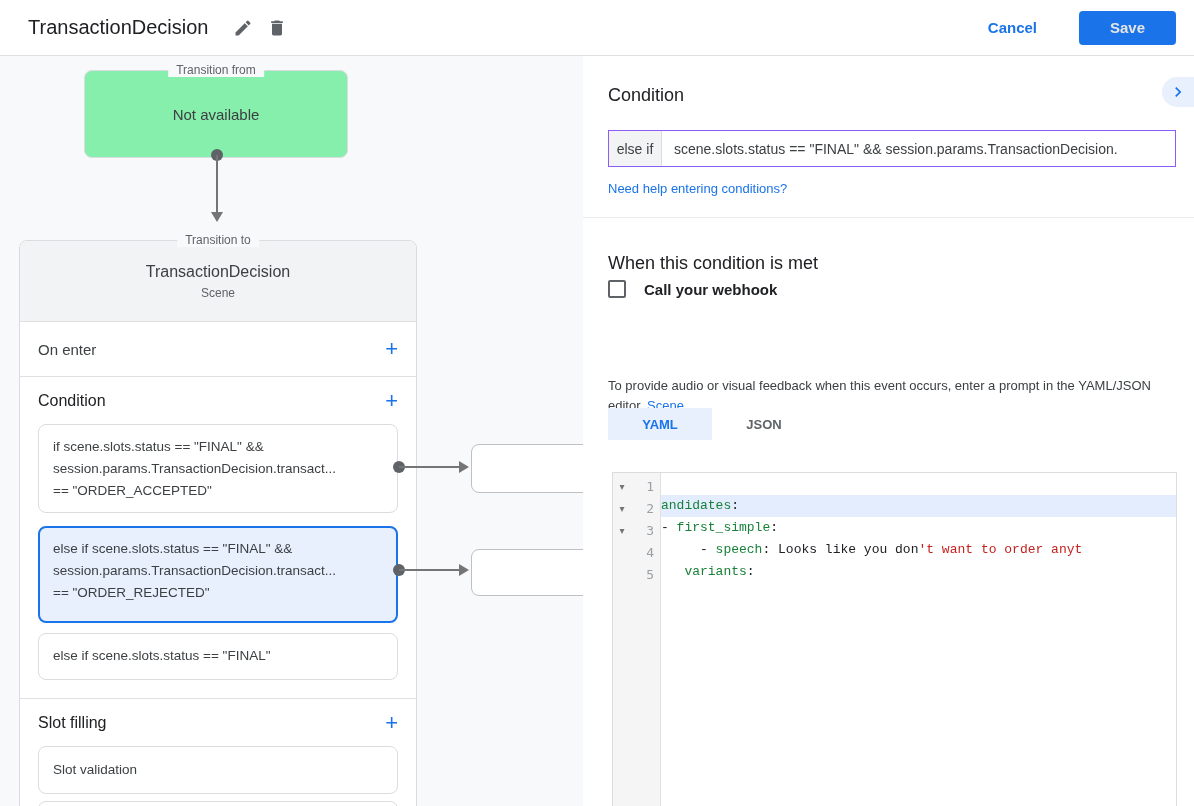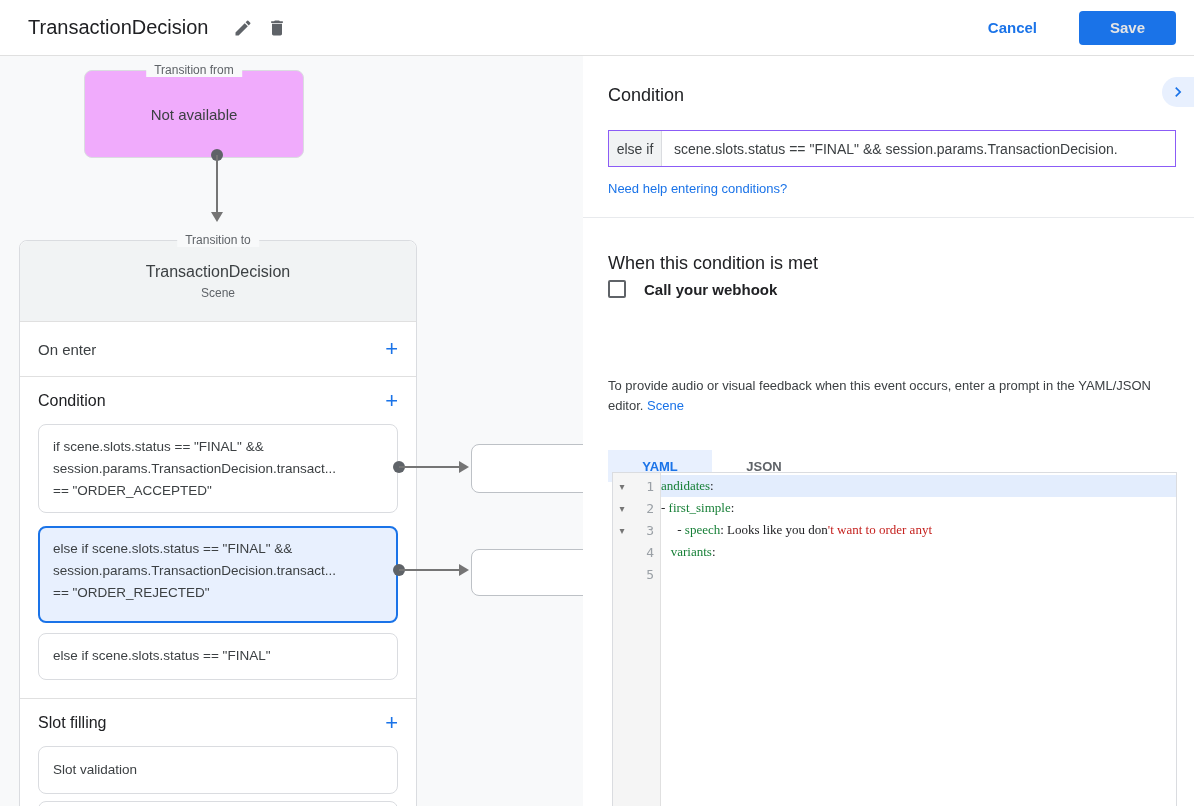--- a/index.html
+++ b/index.html
@@ -13,21 +13,21 @@
   .icon-btn { width:34px; height:34px; border:none; background:transparent; display:flex; align-items:center; justify-content:center; cursor:pointer; }
   .icon-btn svg { fill:#5f6368; }
   .toolbar .spacer { flex:1; }
   .text-btn { border:none; background:transparent; color:#1a73e8; font-size:15px; font-weight:bold; padding:8px 16px; cursor:pointer; margin-right:26px; }
   .primary-btn { border:none; background:#1a73e8; color:#e5e5e5; font-size:15px; font-weight:bold; border-radius:4px; width:97px; height:34px; cursor:pointer; }
 
   
   .canvas { position:absolute; left:0; top:56px; width:583px; height:750px; background:#f8f9fa; overflow:hidden; }
   .legend { position:absolute; top:-8px; left:50%; transform:translateX(-50%); background:#f8f9fa; padding:0 8px; font-size:12px; color:#5f6368; white-space:nowrap; }
 
-  .from-box { position:absolute; left:84px; top:14px; width:220px; height:88px; background:#f0abfc; border:1px solid #dadce0; border-radius:8px; }
+  .from-box { position:absolute; left:84px; top:14px; width:264px; height:88px; background:#86efac; border:1px solid #dadce0; border-radius:8px; }
   .from-box .content { width:100%; height:100%; display:flex; align-items:center; justify-content:center; font-size:15px; color:#3c4043; }
 
   .dot { position:absolute; width:12px; height:12px; border-radius:50%; background:#5f6368; }
   .vline { position:absolute; width:2px; background:#757575; }
   .hline { position:absolute; height:2px; background:#757575; }
   .arrow-down { position:absolute; width:0; height:0; border-left:6px solid transparent; border-right:6px solid transparent; border-top:10px solid #757575; }
   .arrow-right { position:absolute; width:0; height:0; border-top:6px solid transparent; border-bottom:6px solid transparent; border-left:10px solid #757575; }
 
   .scene-card { position:absolute; left:19px; top:184px; width:398px; height:680px; background:#fff; border:1px solid #dadce0; border-radius:8px 8px 0 0; }
   .scene-card .legend { background:#f8f9fa; }
@@ -64,30 +64,30 @@
 
   .check-row { position:absolute; left:25px; display:flex; align-items:center; }
   .checkbox { width:18px; height:18px; border:2px solid #5f6368; border-radius:2px; background:#fff; margin-right:18px; flex:none; cursor:pointer; display:flex; align-items:center; justify-content:center; }
   .checkbox.checked { background:#1a73e8; border-color:#1a73e8; }
   .checkbox svg { fill:none; stroke:#fff; stroke-width:2.5; }
   .check-row .clbl { font-size:15px; font-weight:bold; color:#202124; }
   .badge { margin-left:18px; background:#f3e8fd; color:#8430ce; font-size:11px; font-weight:bold; letter-spacing:.3px; padding:4px 9px; border-radius:2px; }
 
   .hint { position:absolute; left:25px; top:320px; width:555px; font-size:13px; color:#3c4043; line-height:20px; }
 
-  .tabs { position:absolute; left:25px; top:394px; display:flex;align-items:center; }
+  .tabs { position:absolute; left:25px; top:352px; display:flex;align-items:center; }
   .tab { width:104px; height:32px; display:flex; align-items:center; justify-content:center; font-size:13px; font-weight:bold; color:#5f6368; cursor:pointer; background:transparent; border:none; }
   .tab.active { background:#e8f0fe; color:#1a73e8; }
 
   .editor { position:absolute; left:29px; top:416px; right:17px; bottom:-2px; border:1px solid #dadce0; display:flex; background:#fff; overflow:hidden; }
   .gutter { width:48px; background:#f5f5f5; border-right:1px solid #e0e0e0; flex:none; padding-top:2px; }
   .gutter-row { height:22px; display:flex; align-items:center; }
   .fold { width:18px; text-align:center; font-size:10px; color:#757575; cursor:pointer; }
   .lnum { flex:1; text-align:right; padding-right:6px; font-size:13px; color:#9aa0a6; font-family:"DejaVu Sans Mono",monospace; }
-  .code-area { flex:1; padding-top:2px; font-family:Liberation Serif, serif; font-size:13px; overflow:hidden; cursor:text; }
+  .code-area { flex:1; padding-top:2px; font-family:Liberation Mono, monospace; font-size:13px; overflow:hidden; cursor:text;margin-top:20px; }
   .code-line { height:22px; line-height:22px; white-space:pre; }
   .code-line.hl { background:#e3edfd; }
   .tok-key { color:#188038; }
   .tok-plain { color:#202124; }
   .tok-string { color:#c5221f; }
 </style>
 </head>
 <body>
 
 <div id="app">

